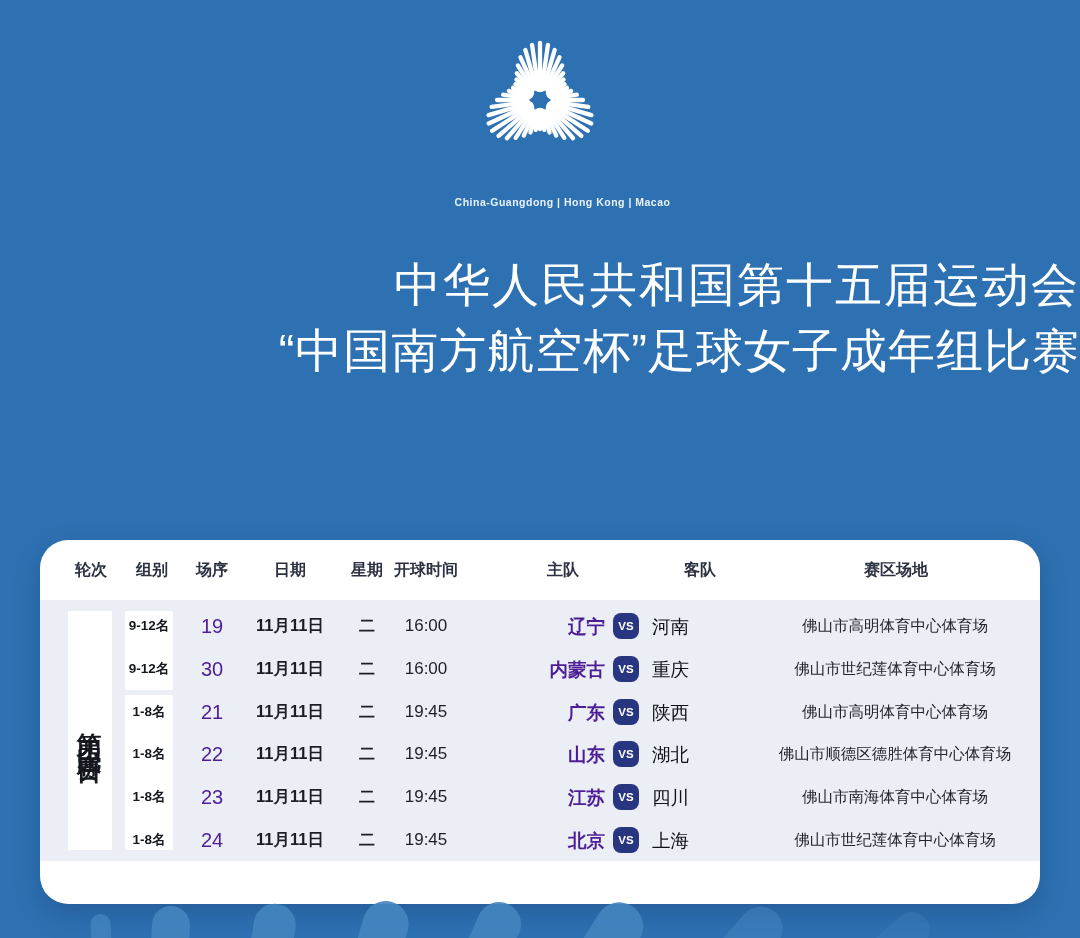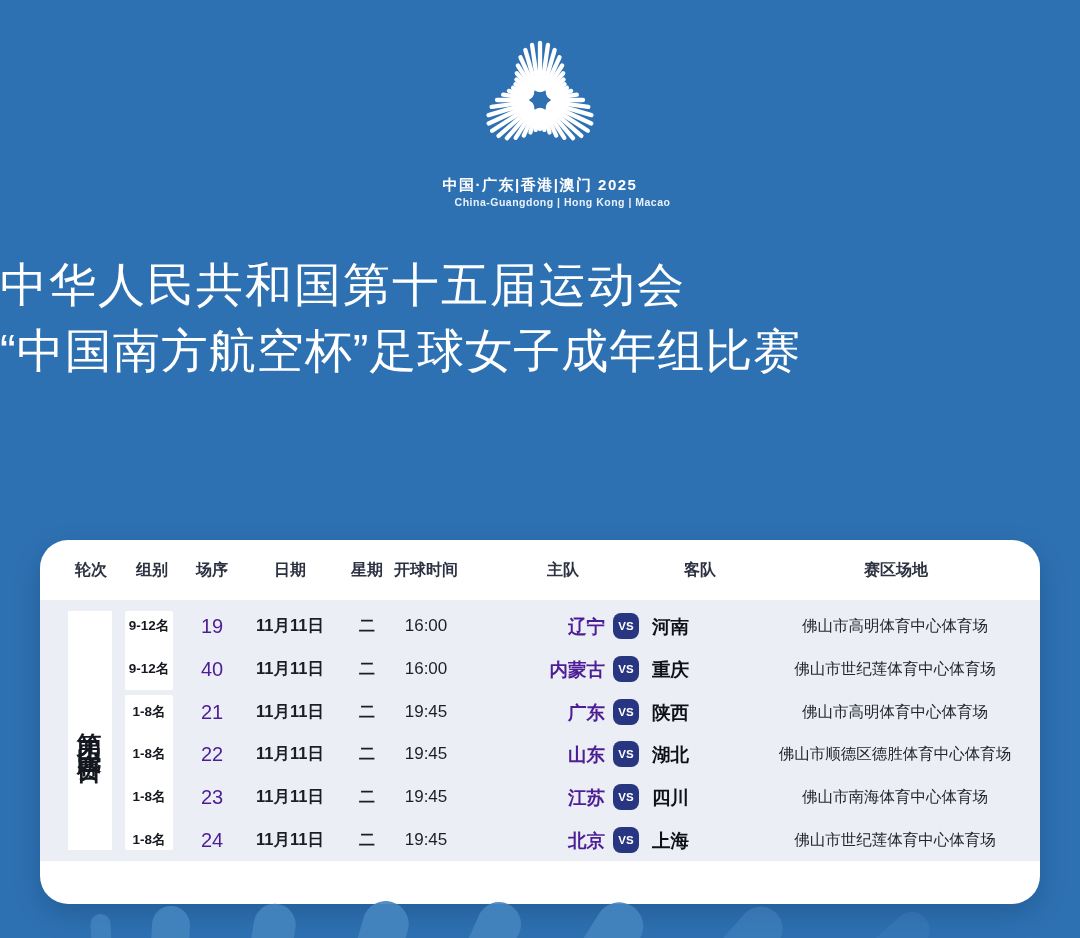--- a/index.html
+++ b/index.html
@@ -19,21 +19,21 @@
   .logo-burst{position:absolute;left:430px;top:28px;}
   .logo-line1{
     position:absolute;top:176px;left:0;width:100%;text-align:center;
     color:#ffffff;font-size:15px;font-weight:bold;letter-spacing:1.5px;
   }
   .logo-line2{
     position:absolute;top:196px;left:0;width:100%;text-align:center;
     color:#e9f2fb;font-size:10.5px;font-weight:600;letter-spacing:.5px;padding-left:45px;
   }
   
-  .title-line{position:absolute;left:0;width:100%;text-align:left;color:#ffffff;white-space:nowrap;}
+  .title-line{position:absolute;left:0;width:100%;text-align:right;color:#ffffff;white-space:nowrap;}
   .title-1{top:254px;font-size:47px;letter-spacing:2px;font-weight:400;}
   .title-2{top:320px;font-size:47px;letter-spacing:1px;font-weight:400;}
   .subtitle{top:410px;font-size:45px;letter-spacing:7px;font-weight:400;}
   .follow{
     position:absolute;left:42px;top:487px;font-size:29px;color:#cddff0;
     font-weight:400;letter-spacing:1px;
   }
   
   .card{
     position:absolute;left:40px;top:540px;width:1000px;height:364px;
@@ -69,21 +69,21 @@
   .cell-group{left:85px;width:48px;text-align:center;font-size:13.5px;font-weight:bold;color:#15181f;}
   .cell-no{left:147px;width:50px;text-align:center;font-size:20px;color:#4c1d95;}
   .cell-date{left:200px;width:100px;text-align:center;font-size:16.5px;font-weight:600;color:#1b1e26;}
   .cell-weekday{left:307px;width:40px;text-align:center;font-size:16px;font-weight:600;color:#1b1e26;}
   .cell-time{left:346px;width:80px;text-align:center;font-size:17px;color:#1b1e26;}
   .cell-home{left:425px;width:140px;text-align:right;font-size:18.5px;font-weight:bold;color:#4c1d95;}
   .vs-badge{
     left:573px;width:26px;height:26px;background:var(--vs);color:#ffffff;
     font-size:11.5px;font-weight:bold;text-align:center;line-height:26px;border-radius:8px;
   }
-  .cell-away{left:612px;font-size:18.5px;font-weight:bold;color:#0e1118;}
+  .cell-away{left:612px;font-size:18.5px;font-weight:normal;color:#0e1118;}
   .cell-venue{left:705px;width:300px;text-align:center;font-size:15.5px;color:#23262e;}
 
   .bottom-decor{position:absolute;left:0;bottom:0;}
 </style>
 </head>
 <body>
 
 <div class="poster">
 
   <svg id="logo-burst" class="logo-burst" width="220" height="145" viewBox="0 0 220 145">
@@ -125,21 +125,20 @@
       <line x1="99.46764399501727" y1="68.90742124387857" x2="78.89371182424742" y2="62.86636969462359" stroke="#ffffff" stroke-width="4.3" stroke-linecap="round"></line>
       <line x1="100.75629409750712" y1="67.77854096241073" x2="83.10482131340206" y2="59.71738344644886" stroke="#ffffff" stroke-width="4.3" stroke-linecap="round"></line>
       <line x1="101.55321367978102" y1="66.57158004951597" x2="85.48376907622065" y2="56.244375078039496" stroke="#ffffff" stroke-width="4.3" stroke-linecap="round"></line>
       <line x1="101.96261395648511" y1="65.03556534854157" x2="86.40364629382344" y2="51.55364312356721" stroke="#ffffff" stroke-width="4.3" stroke-linecap="round"></line>
       <line x1="102.24812749484501" y1="63.05386222972282" x2="86.79761063562927" y2="45.22301525015541" stroke="#ffffff" stroke-width="4.3" stroke-linecap="round"></line>
       <line x1="102.73879339762215" y1="60.70134198225028" x2="87.82962179641112" y2="37.50221813486305" stroke="#ffffff" stroke-width="4.3" stroke-linecap="round"></line>
       <line x1="104.65233355302692" y1="60.29024385638074" x2="90.49865136823213" y2="29.298002930051737" stroke="#ffffff" stroke-width="4.3" stroke-linecap="round"></line>
       <line x1="106.79372656001783" y1="61.080435461063175" x2="95.30256181052607" y2="21.945122313745124" stroke="#ffffff" stroke-width="4.3" stroke-linecap="round"></line>
       <line x1="108.52540878540235" y1="61.7439928265583" x2="102.06810412994956" y2="16.832452454000148" stroke="#ffffff" stroke-width="4.3" stroke-linecap="round"></line>
     </svg>
-  <div class="logo-line1">中国·广东|香港|澳门 2025</div>
   <div class="logo-line2">China-Guangdong | Hong Kong | Macao</div>
 
   <div class="title-line title-1">中华人民共和国第十五届运动会</div>
   <div class="title-line title-2">“中国南方航空杯”足球女子成年组比赛</div>
 
   <div class="card">
     <div class="tbody-bg"></div>
     <div class="thead">
         <span class="th th-0">轮次</span>
         <span class="th th-1">组别</span>
@@ -166,21 +165,21 @@
           <span class="cell-date">11月11日</span>
           <span class="cell-weekday">二</span>
           <span class="cell-time">16:00</span>
           <span class="cell-home">辽宁</span>
           <span class="vs-badge">VS</span>
           <span class="cell-away">河南</span>
           <span class="cell-venue">佛山市高明体育中心体育场</span>
         </div>
         <div class="row" style="top: 107.7px;">
           <span class="cell-group">9-12名</span>
-          <span class="cell-no">40</span>
+          <span class="cell-no">30</span>
           <span class="cell-date">11月11日</span>
           <span class="cell-weekday">二</span>
           <span class="cell-time">16:00</span>
           <span class="cell-home">内蒙古</span>
           <span class="vs-badge">VS</span>
           <span class="cell-away">重庆</span>
           <span class="cell-venue">佛山市世纪莲体育中心体育场</span>
         </div>
         <div class="row" style="top: 150.4px;">
           <span class="cell-group">1-8名</span>

